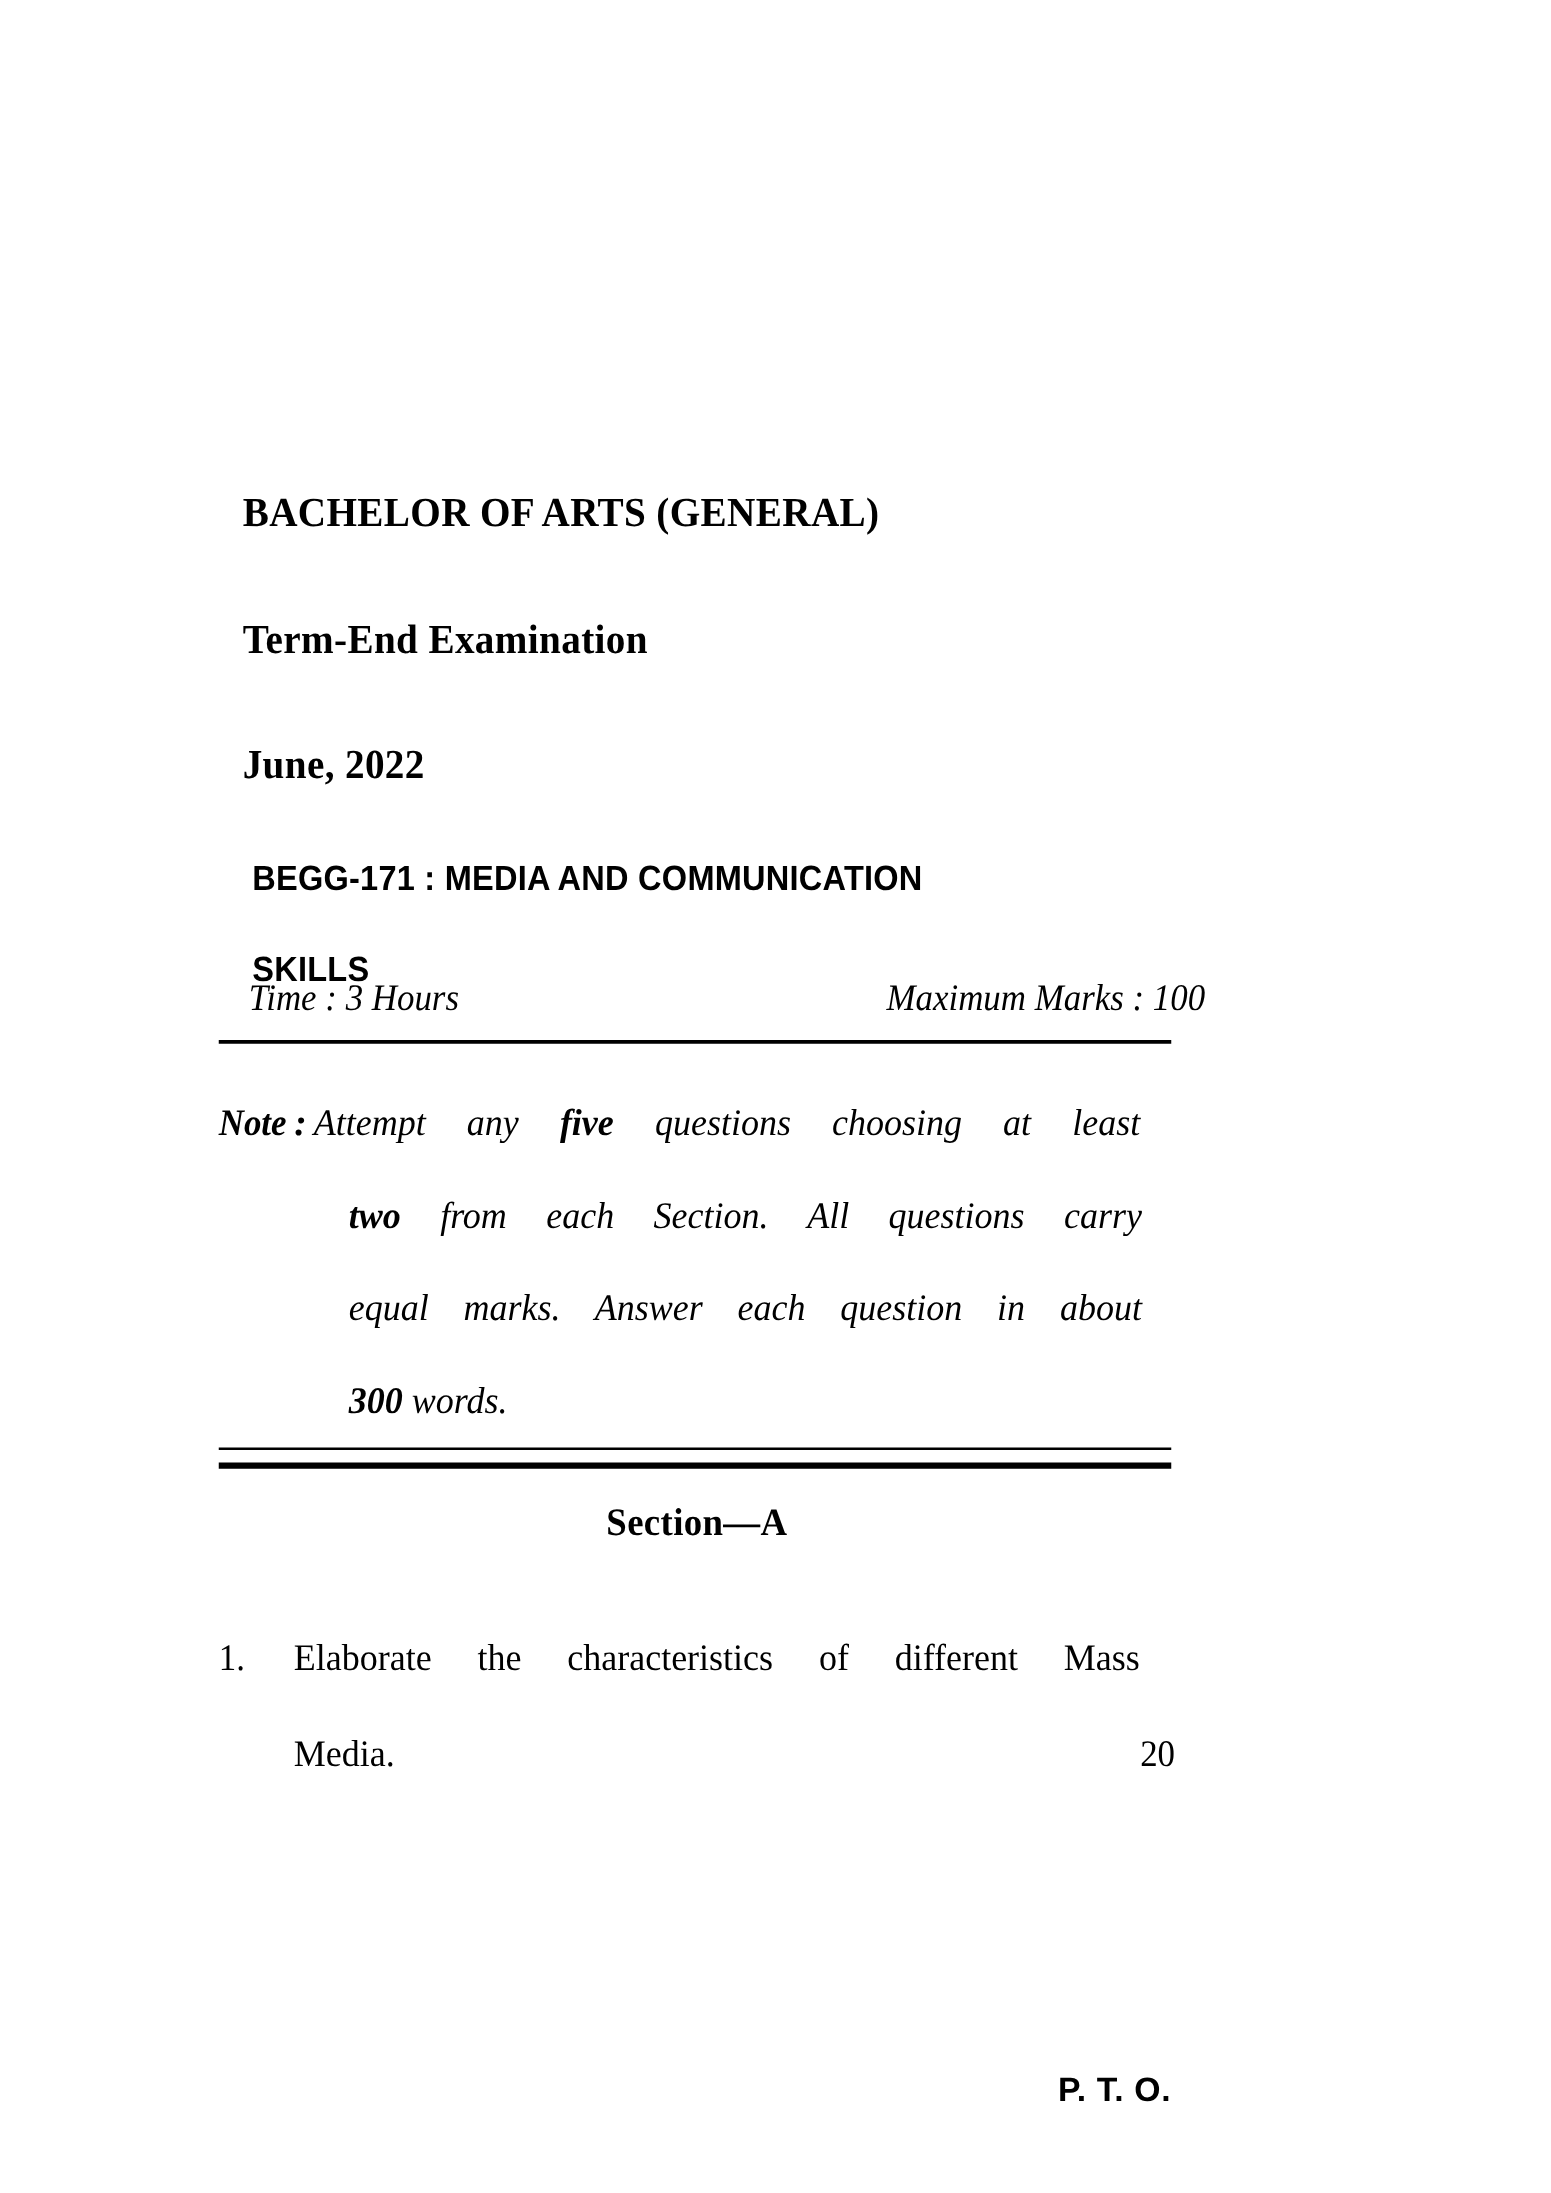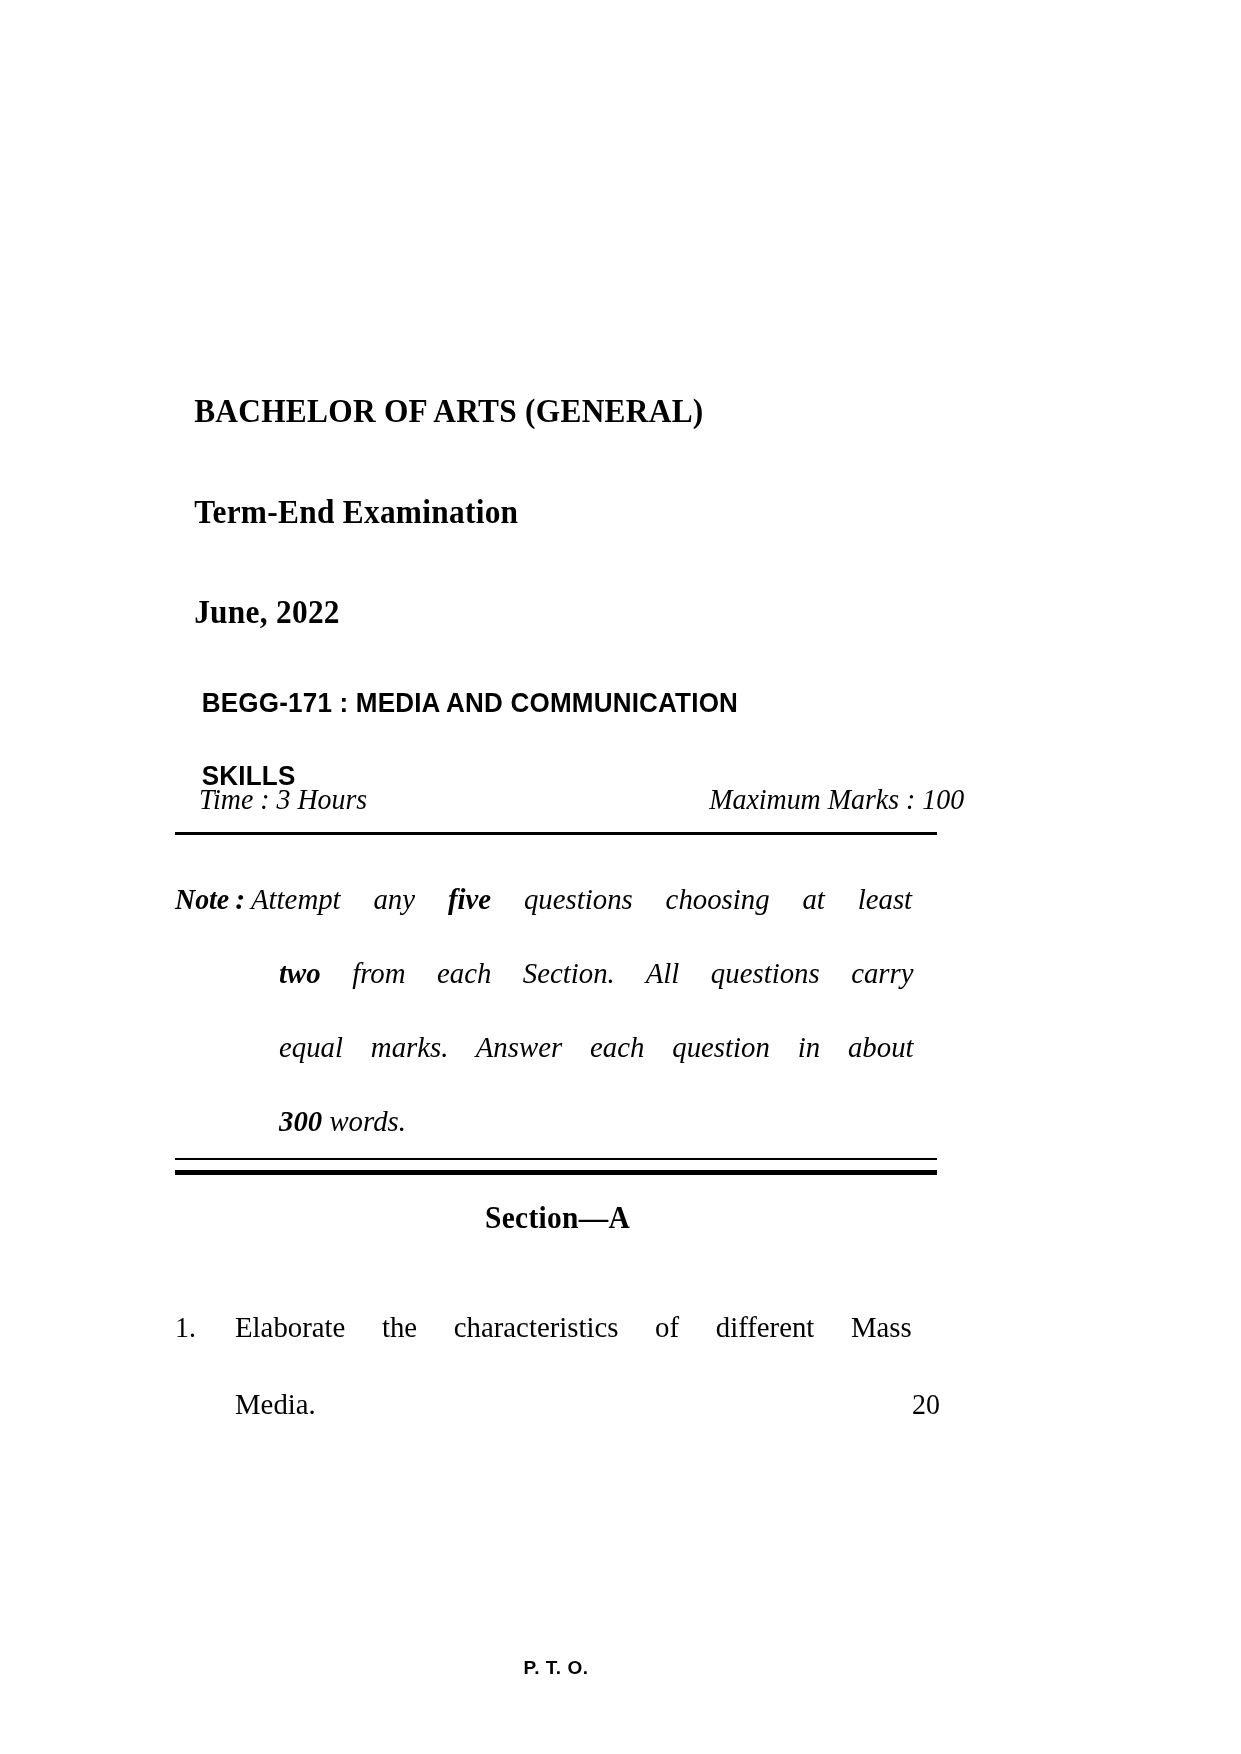--- a/index.html
+++ b/index.html
@@ -245,23 +245,23 @@
     transform-origin: right center;
     white-space: nowrap;
   }
 
   
   .pto {
     position: absolute;
     left: 175px;
     top: 1657px;
     width: 762px;
-    text-align: center;
+    text-align: right;
     font-family: "Liberation Sans", "DejaVu Sans", sans-serif;
-    font-size: 19px;
+    font-size: 27px;
     font-weight: bold;
     letter-spacing: 0.5px;
   }
 </style>
 </head>
 <body>
 
 <div class="page">
 
 

